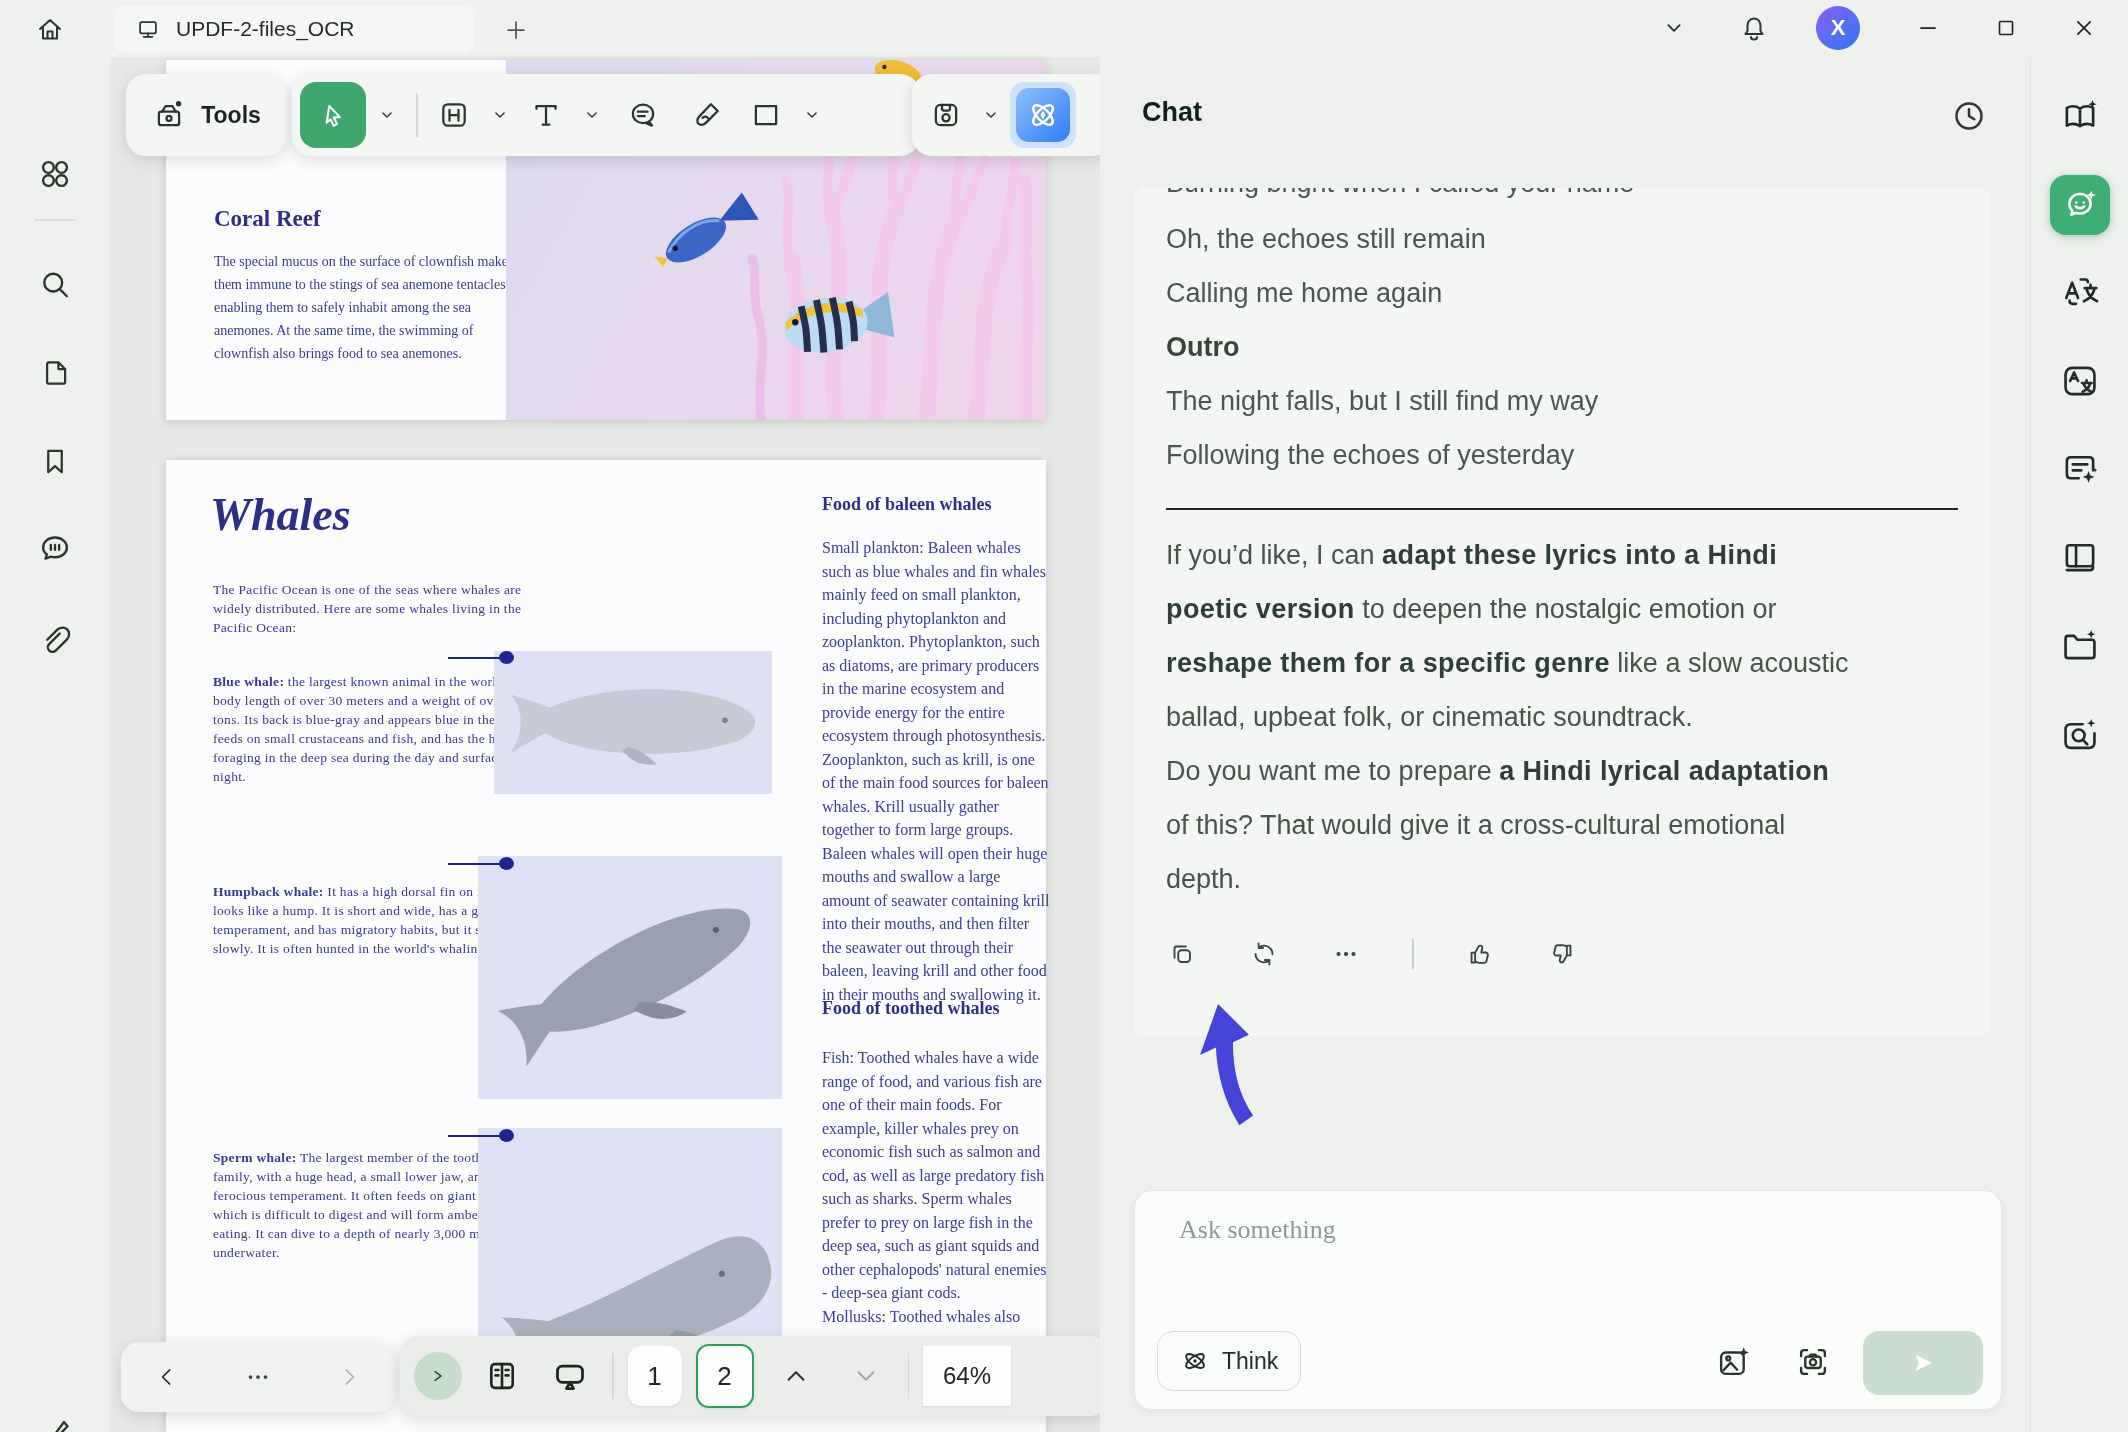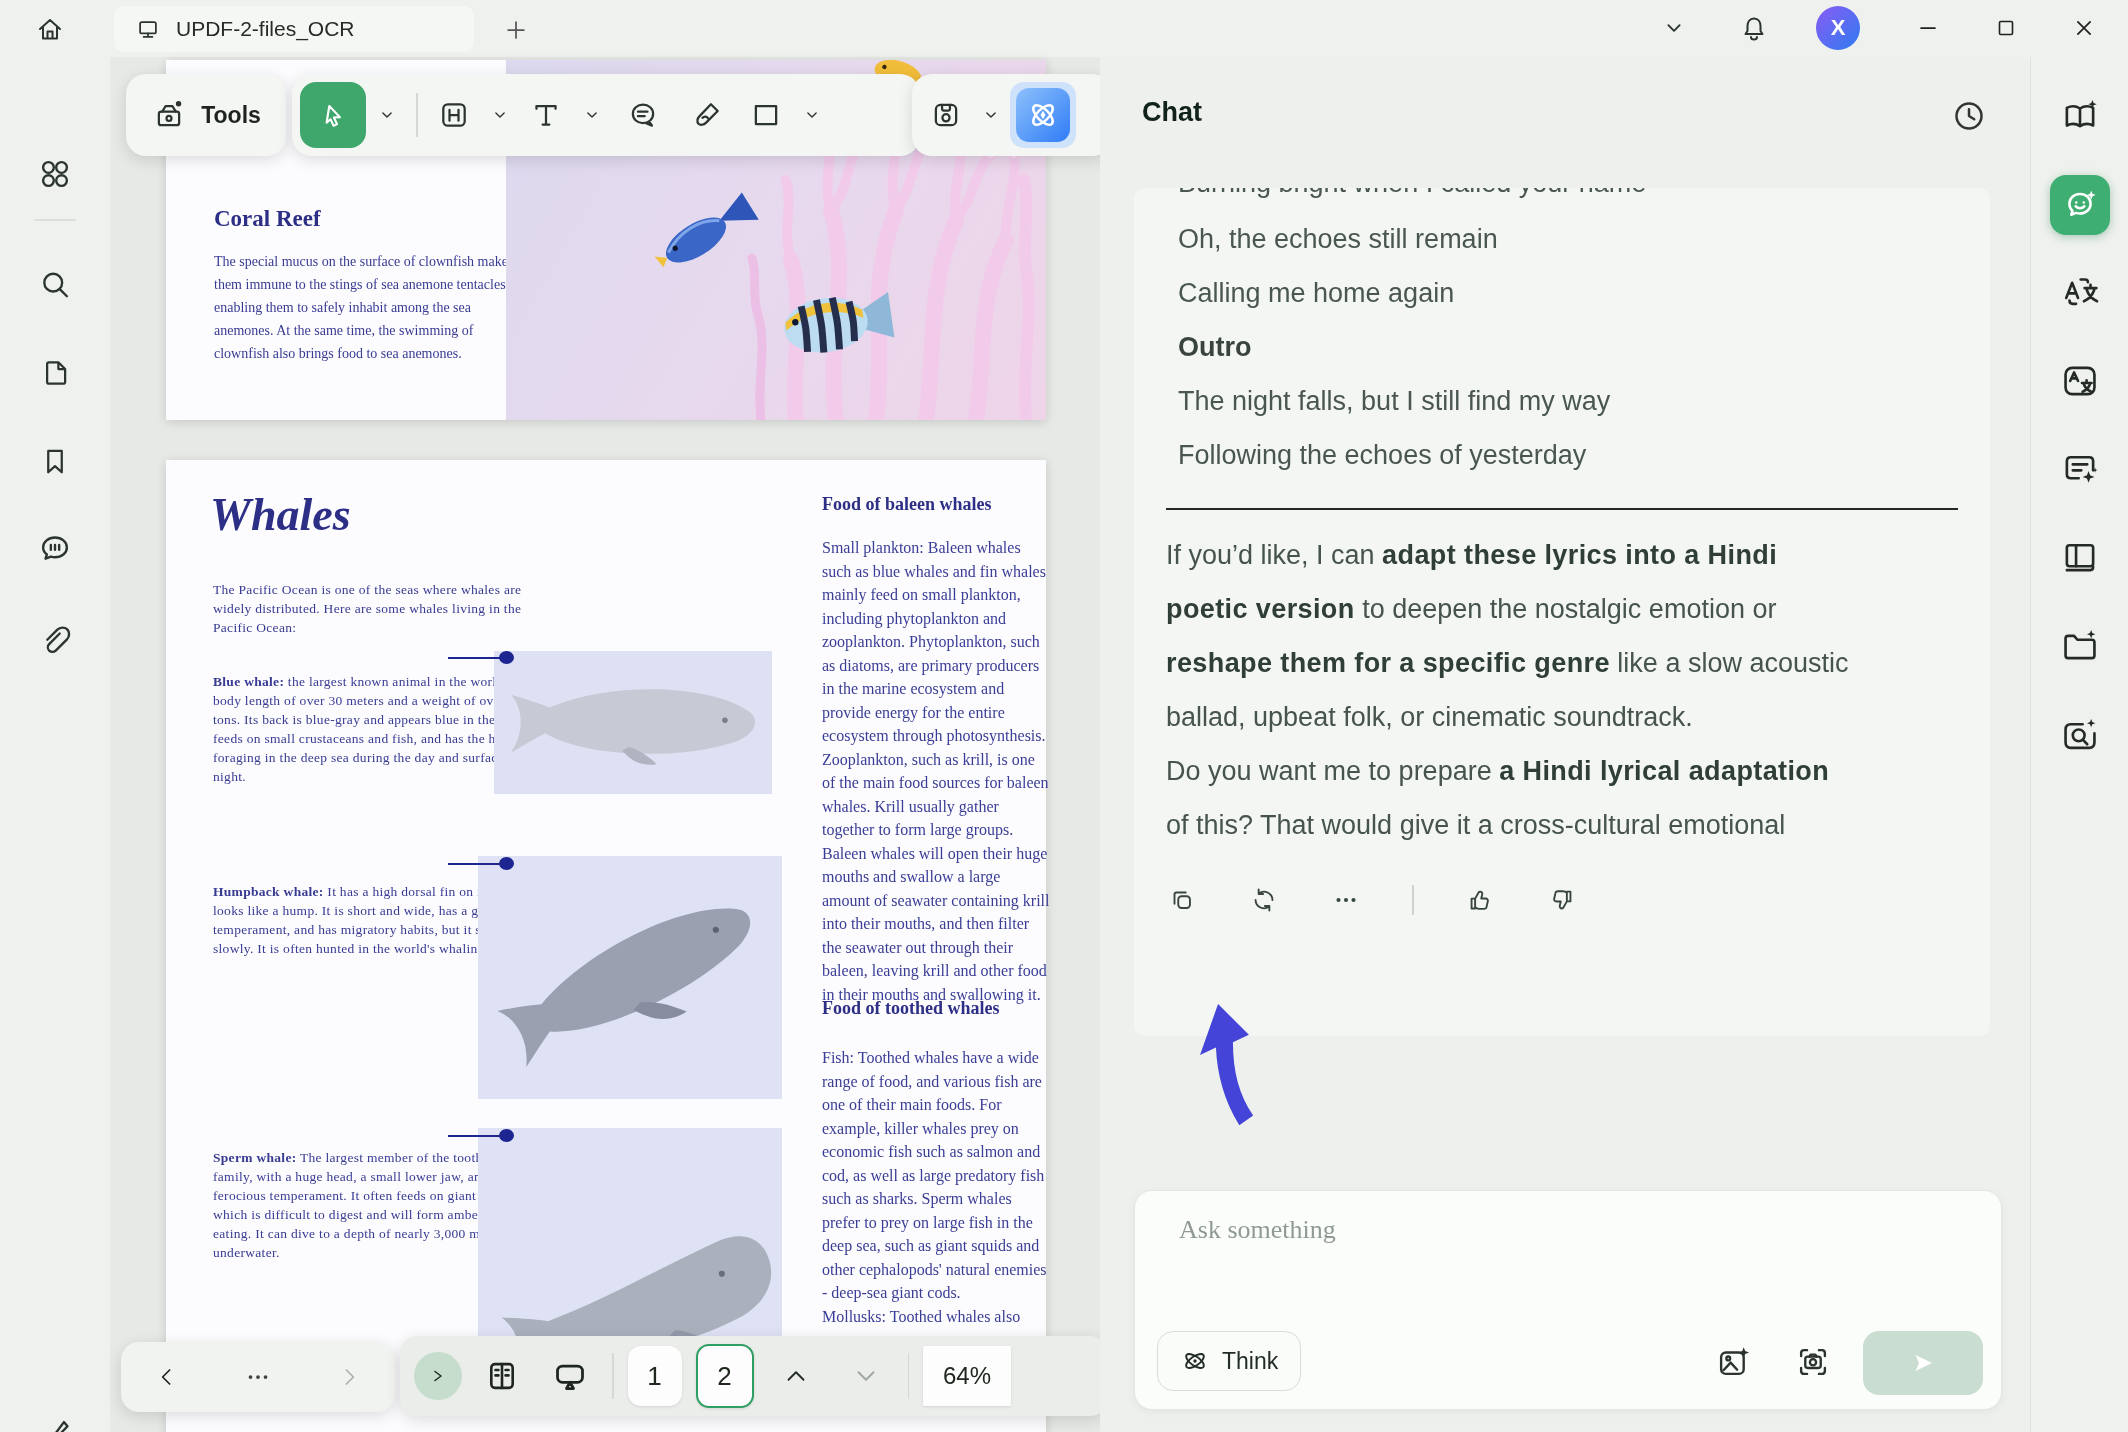--- a/index.html
+++ b/index.html
@@ -18,21 +18,21 @@
   .tbtn{display:flex;align-items:center;justify-content:center;border-radius:12px;}
   
   .serif{font-family:"Liberation Serif",serif;color:#383b92;}
   .pdf-par{font-family:"Liberation Serif",serif;font-size:13.5px;line-height:19px;color:#383b92;}
   .pdf-par .b{font-weight:bold;}
   .pdf-right{font-family:"Liberation Serif",serif;font-size:16px;line-height:23.5px;color:#3a3d96;}
   .pdf-h{font-family:"Liberation Serif",serif;font-weight:bold;color:#2d2f86;}
   .frag{font-family:"Liberation Serif",serif;font-size:12px;color:#3a3d96;}
   
   .chat-card{background:#f3f6f3;border-radius:10px;}
-  .lyric{font-size:27px;line-height:54px;color:#4a5750;white-space:nowrap;margin-left:12px;}
+  .lyric{font-size:27px;line-height:54px;color:#4a5750;white-space:nowrap;}
   .lyric.bold{font-weight:bold;color:#38443c;}
   .clipwrap{height:24px;overflow:hidden;}
   .clipwrap .lyric{margin-top:-32px;}
   .ai-line{font-size:27px;line-height:54px;color:#46544c;white-space:nowrap;}
   .ai-line .run-b{font-weight:bold;color:#2f3e36;letter-spacing:.4px;}
   .divider-h{height:2px;background:#272727;}
   .actions{display:flex;align-items:center;gap:50px;}
   .act{width:32px;height:32px;display:flex;align-items:center;justify-content:center;}
   .chat-input-card{background:#fbfdfb;border:1px solid #e3e8e3;border-radius:18px;
                    box-shadow:0 2px 8px rgba(0,0,0,.05);}
@@ -423,20 +423,21 @@
     <div class="lyric">The night falls, but I still find my way</div>
     <div class="lyric">Following the echoes of yesterday</div>
     <div class="divider-h" style="margin:26px 0 18px 0;"></div>
     <div id="ai-lines">
         <div class="ai-line"><span>If you’d like, I can </span><span class="run-b">adapt these lyrics into a Hindi</span></div>
         <div class="ai-line"><span class="run-b">poetic version</span><span> to deepen the nostalgic emotion or</span></div>
         <div class="ai-line"><span class="run-b">reshape them for a specific genre</span><span> like a slow acoustic</span></div>
         <div class="ai-line"><span>ballad, upbeat folk, or cinematic soundtrack.</span></div>
         <div class="ai-line"><span>Do you want me to prepare </span><span class="run-b">a Hindi lyrical adaptation</span></div>
         <div class="ai-line"><span>of this? That would give it a cross-cultural emotional</span></div>
+        <div class="ai-line"><span>depth.</span></div>
       </div>
     <div class="actions" style="margin-top:32px;">
       <div class="act">
         <svg class="ic" width="30" height="30" viewBox="0 0 32 32" style="stroke:#39453f;">
             <rect x="12" y="12" width="12.5" height="12.5" rx="3.5"></rect>
             <path d="M8 20 V10 Q8 8 10 8 H20"></path>
           </svg>
       </div>
       <div class="act">
         <svg class="ic" width="30" height="30" viewBox="0 0 32 32" style="stroke:#39453f;">

